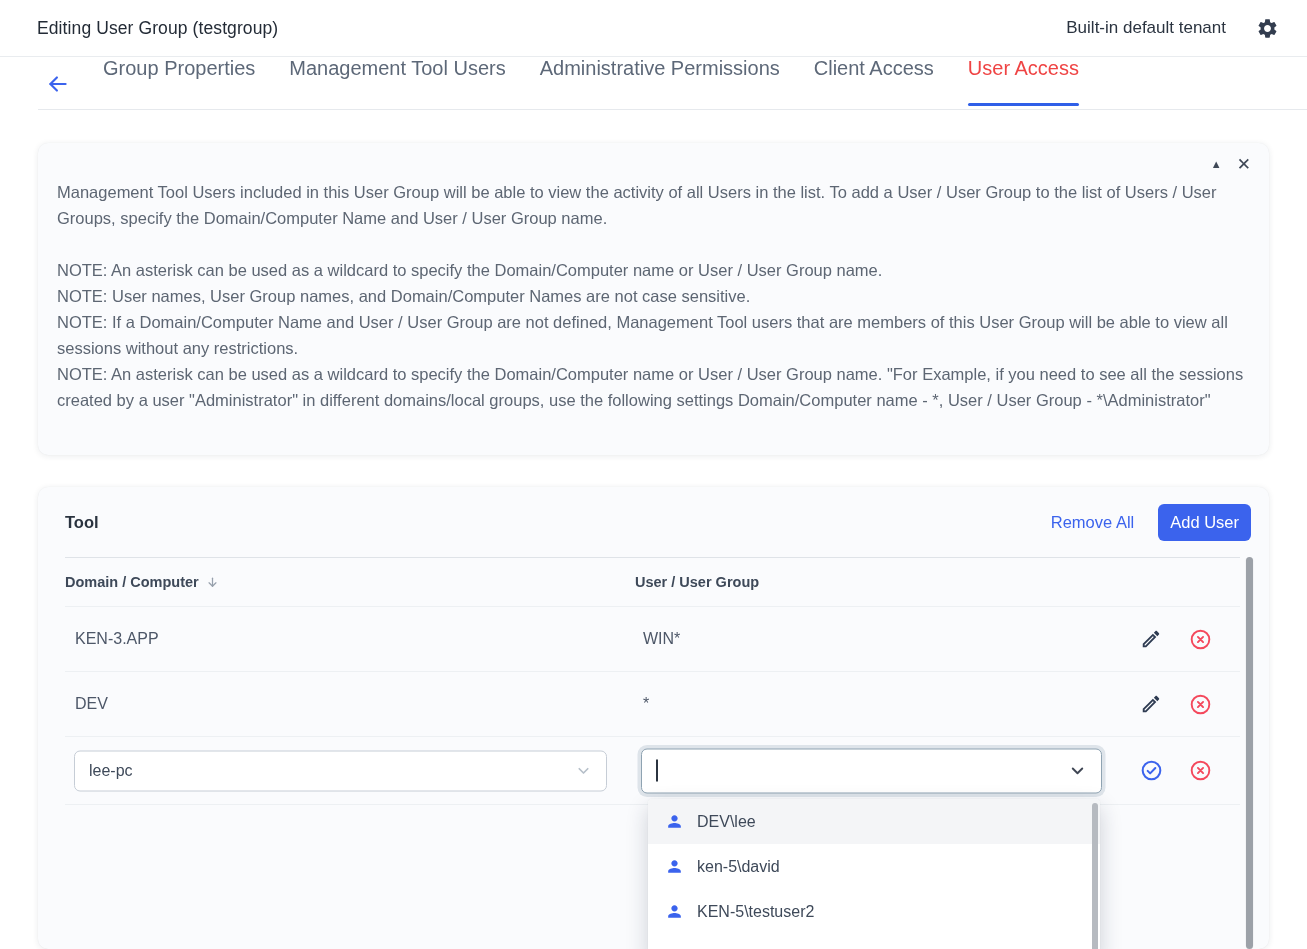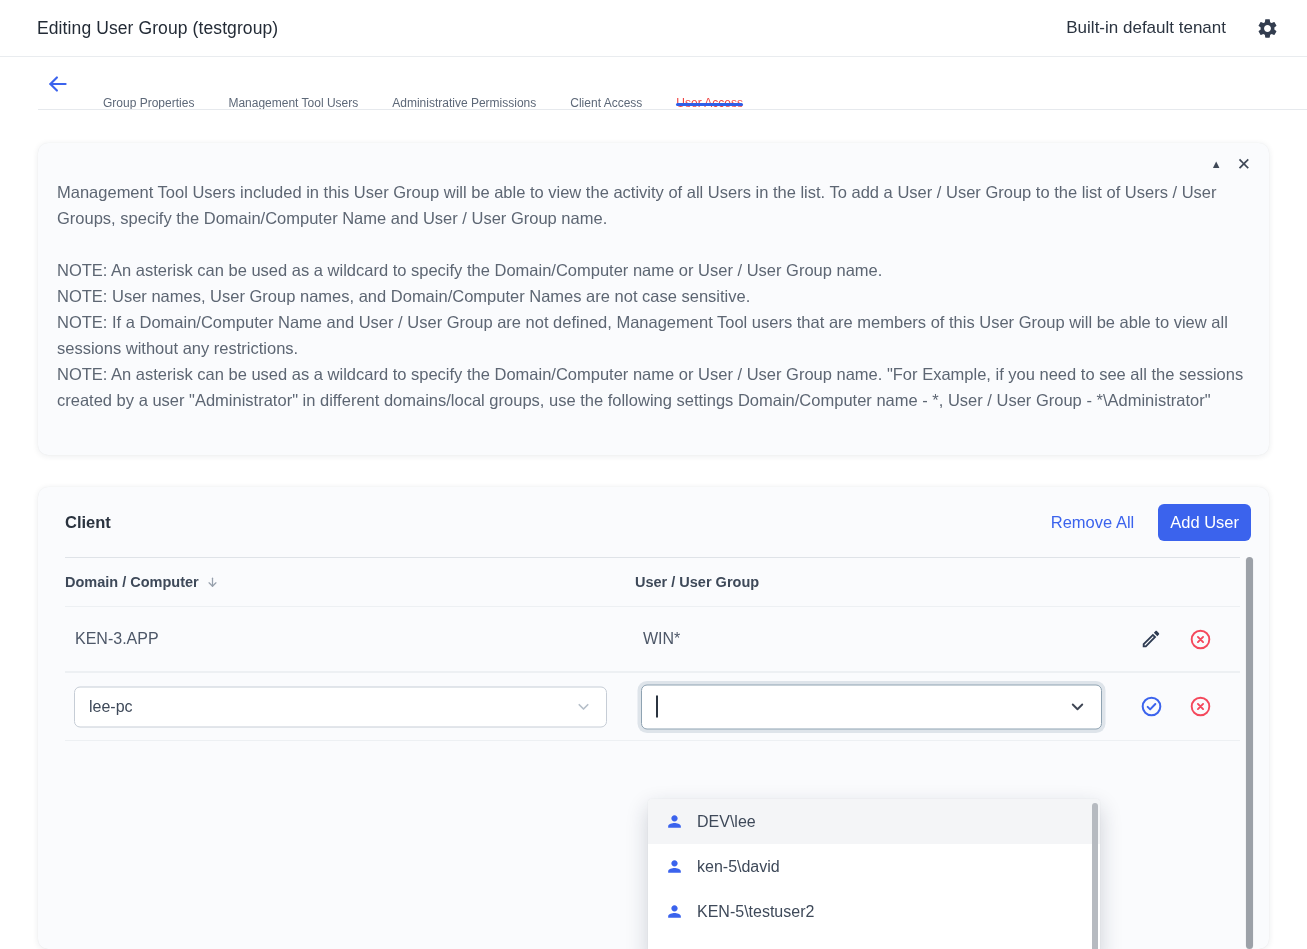--- a/index.html
+++ b/index.html
@@ -26,22 +26,22 @@
 
   
   .tabbar {
     position:absolute; left:0; top:57px; width:1307px; height:53px;
     background:#fff; display:flex; align-items:center;
   }
   .tabbar-border { position:absolute; left:38px; right:0; bottom:0; height:1px; background:#e6e9ed; }
   .back-btn { position:absolute; left:45px; top:14px; width:26px; height:26px; }
   .tabs { position:absolute; left:103px; top:0; height:100%; display:flex; align-items:center; gap:34px; }
   .tab {
-    position:relative; height:100%; display:flex; align-items:flex-end;
-    font-size:12px; color:#5d6878; cursor:pointer; white-space:nowrap;
+    position:relative; height:100%; display:flex; align-items:flex-start;
+    font-size:20px; color:#5d6878; cursor:pointer; white-space:nowrap;
   }
   .tab.active { color:#ef4444; font-weight:500; }
   .tab-underline {
     position:absolute; left:0; right:0; bottom:4px; height:3px;
     background:#2f5fe8; border-radius:2px;
   }
 
   
   .card {
     position:absolute; left:38px; width:1231px;
@@ -184,21 +184,21 @@
       <div class="info-spacer"></div>
       <p>NOTE: An asterisk can be used as a wildcard to specify the Domain/Computer name or User / User Group name.</p>
       <p>NOTE: User names, User Group names, and Domain/Computer Names are not case sensitive.</p>
       <p>NOTE: If a Domain/Computer Name and User / User Group are not defined, Management Tool users that are members of this User Group will be able to view all sessions without any restrictions.</p>
       <p>NOTE: An asterisk can be used as a wildcard to specify the Domain/Computer name or User / User Group name. "For Example, if you need to see all the sessions created by a user "Administrator" in different domains/local groups, use the following settings Domain/Computer name - *, User / User Group - *\Administrator"</p>
     </div>
   </section>
 
   <section class="card users-card">
     <div class="users-header">
-      <div class="users-title">Client</div>
+      <div class="users-title">Tool</div>
       <div class="users-header-right">
         <button class="link-btn">Remove All</button>
         <button class="primary-btn">Add User</button>
       </div>
     </div>
 
     <div class="table-area">
       <div class="h-divider"></div>
 
       <div class="table-head">
@@ -233,20 +233,41 @@
               <svg width="23" height="23" viewBox="0 0 24 24" fill="none" stroke="#f4485c" stroke-width="2" stroke-linecap="round">
                 <circle cx="12" cy="12" r="9.2"></circle>
                   <path d="M9.3 9.3l5.4 5.4M14.7 9.3l-5.4 5.4"></path>
               </svg>
             </span>
           </span>
         </div>
       </div>
       <div class="h-divider light"></div>
 
+      <div class="t-row">
+        <span class="cell cell-domain">DEV</span>
+        <span class="cell cell-user">*</span>
+        <div class="row-actions">
+          <span class="action-icon">
+            <span>
+              <svg width="22" height="22" viewBox="0 0 24 24" fill="#2e3b52">
+                <path d="M14.06 9.02l.92.92L5.92 19H5v-.92l9.06-9.06M17.66 3c-.25 0-.51.1-.7.29l-1.83 1.83 3.75 3.75 1.83-1.83c.39-.39.39-1.02 0-1.41l-2.34-2.34c-.2-.2-.45-.29-.71-.29zm-3.6 3.19L3 17.25V21h3.75L17.81 9.94l-3.75-3.75z"></path>
+              </svg>
+            </span>
+          </span>
+          <span class="action-icon">
+            <span>
+              <svg width="23" height="23" viewBox="0 0 24 24" fill="none" stroke="#f4485c" stroke-width="2" stroke-linecap="round">
+                <circle cx="12" cy="12" r="9.2"></circle>
+                  <path d="M9.3 9.3l5.4 5.4M14.7 9.3l-5.4 5.4"></path>
+              </svg>
+            </span>
+          </span>
+        </div>
+      </div>
       <div class="h-divider light"></div>
 
       <div class="edit-row">
         <div class="combo combo-domain">
           <input class="combo-value" type="text" value="lee-pc" style="">
           <span class="combo-chevron">
             <svg width="17" height="17" viewBox="0 0 24 24" fill="none" stroke="#b6bfc9" stroke-width="2.4" stroke-linecap="round" stroke-linejoin="round">
               <path d="M6 9.5l6 6 6-6"></path>
             </svg>
           </span>

